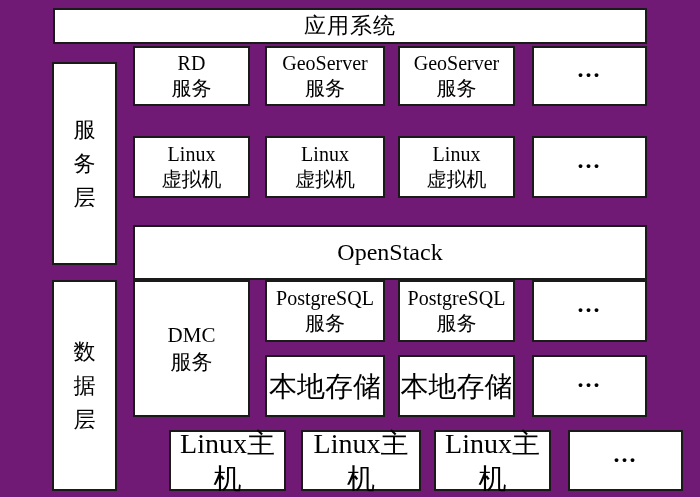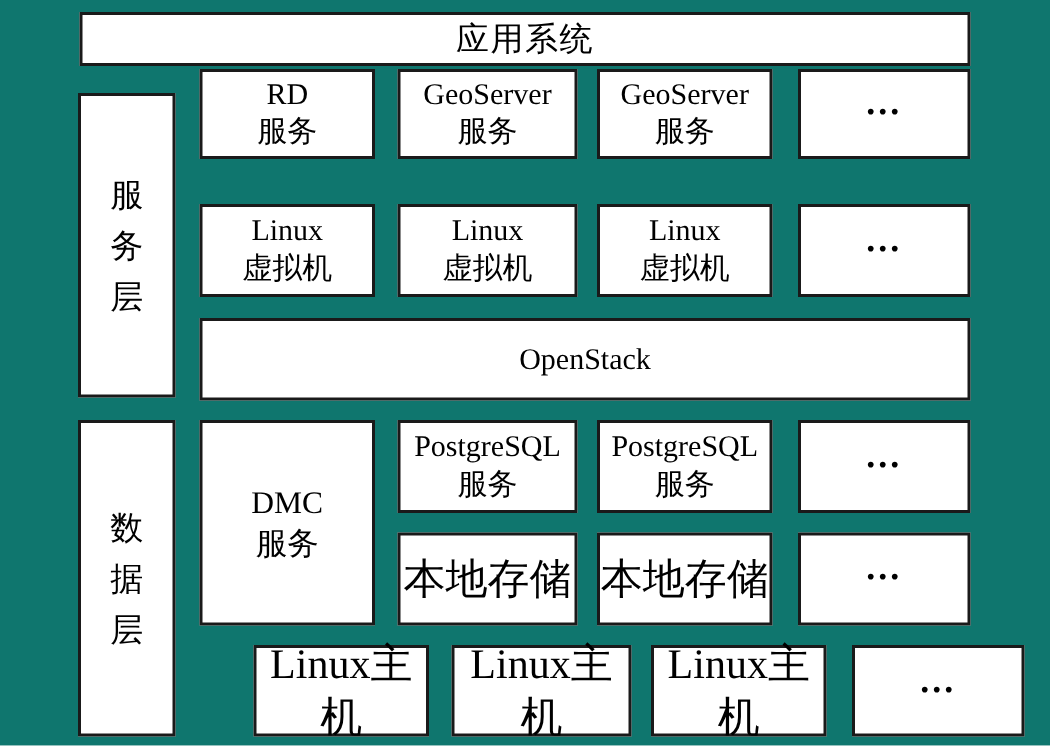--- a/index.html
+++ b/index.html
@@ -4,21 +4,21 @@
 <style>
   html, body {
     margin: 0;
     padding: 0;
     background: #ffffff;
   }
   .diagram {
     position: relative;
     width: 700px;
     height: 497px;
-    background: #0f766e;
+    background: #701a75;
     font-family: "Liberation Serif", "DejaVu Serif", serif;
     color: #000000;
     overflow: hidden;
   }
   .box {
     position: absolute;
     box-sizing: border-box;
     border: 2px solid #1a1a1a;
     background: #ffffff;
     display: flex;
@@ -50,22 +50,22 @@
   .layer-label {
     left: 52px; width: 65px;
     font-size: 22px;
     line-height: 34px;
     white-space: pre-line;
   }
   .layer-label.service { top: 62px;  height: 203px; }
   .layer-label.data    { top: 280px; height: 211px; }
 
   .openstack-box {
-    left: 133px; top: 212px; width: 514px; height: 55px;
-    font-size: 20px;
+    left: 133px; top: 225px; width: 514px; height: 55px;
+    font-size: 24px;
     line-height: 1.3;
     gap: 33px;
   }
   .dmc-box {
     left: 133px; top: 280px; width: 117px; height: 137px;
     font-size: 21px;
   }
   .single { font-size: 28px; }
   .dots span {
     font-weight: bold;

